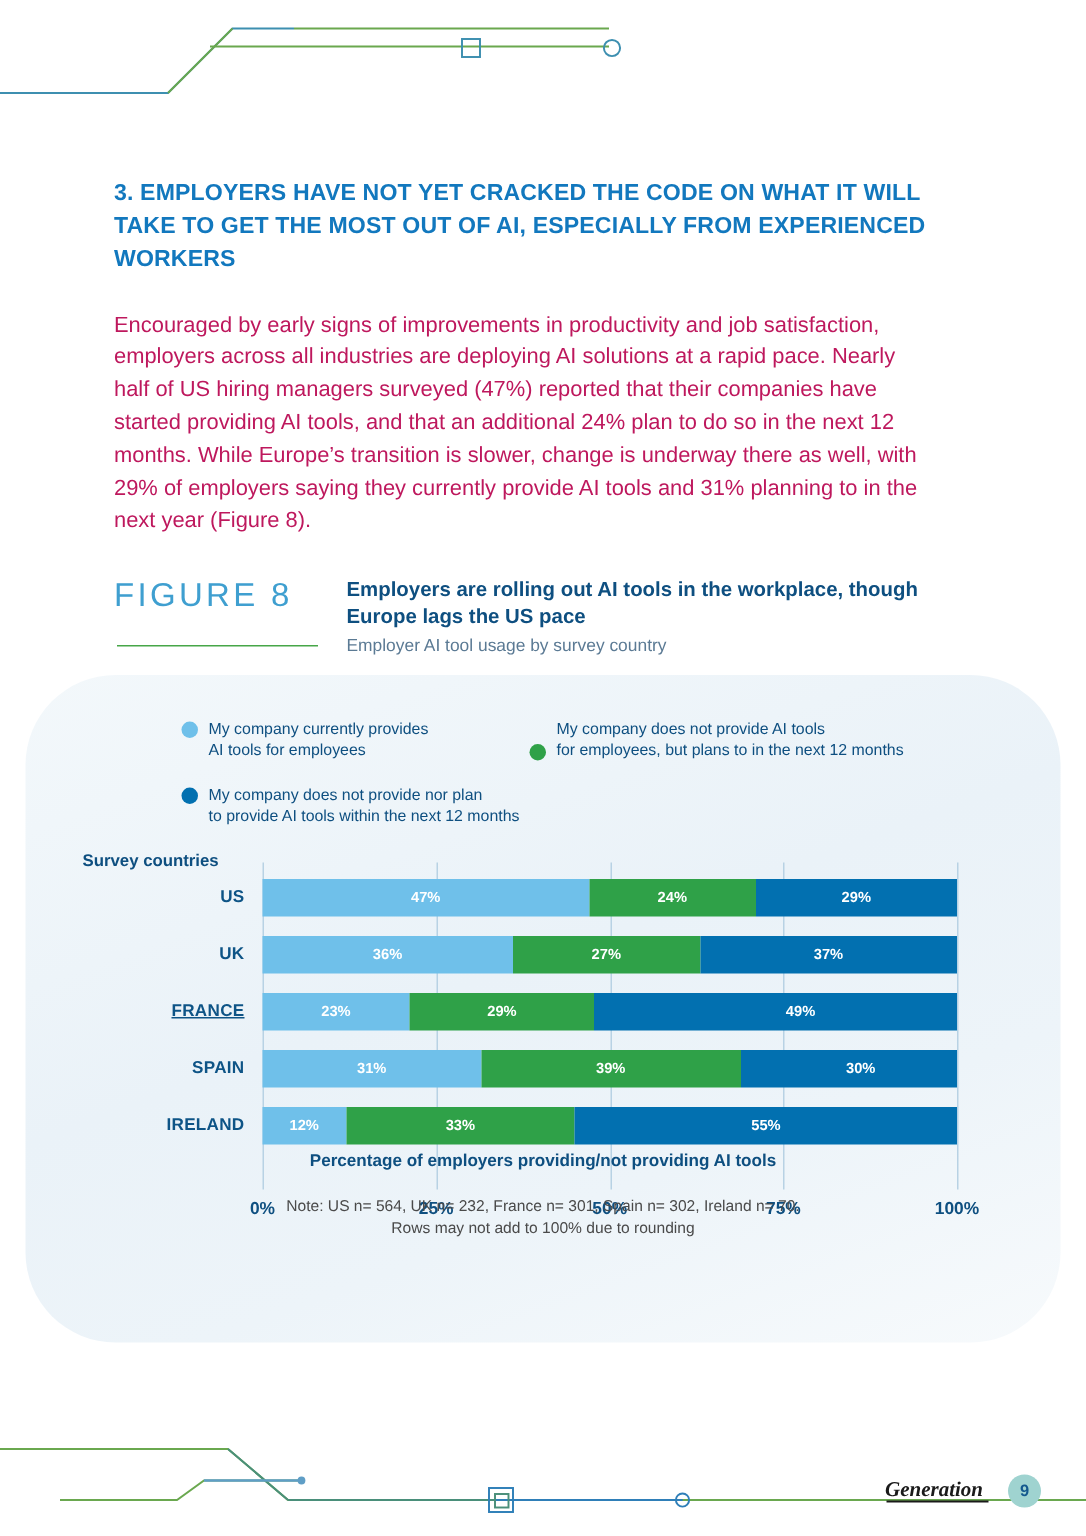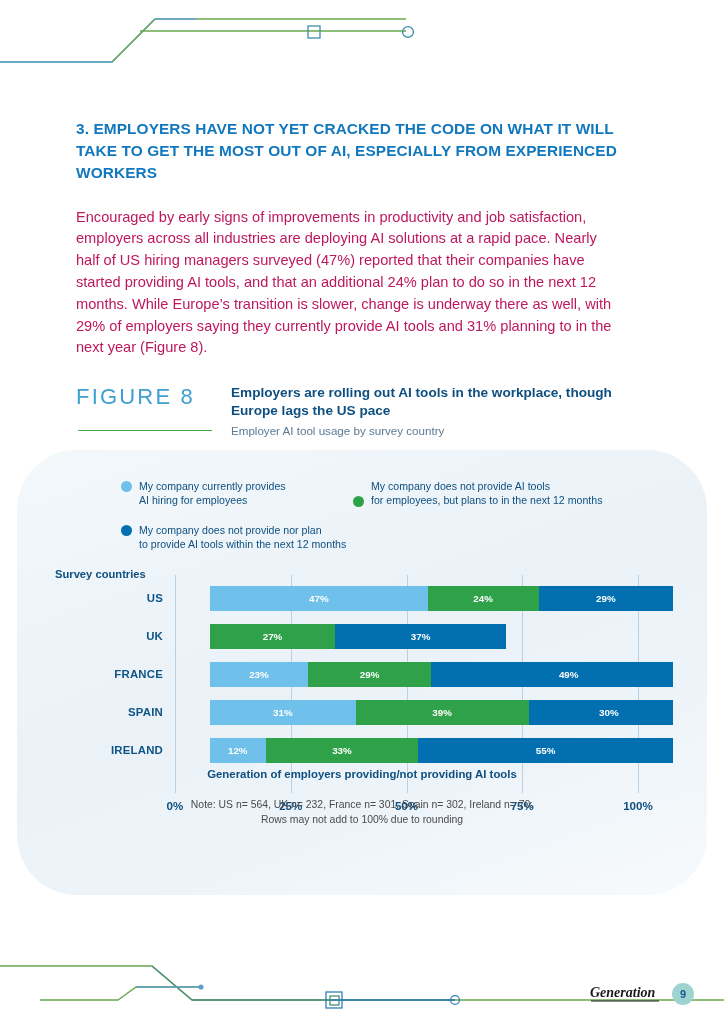--- a/index.html
+++ b/index.html
@@ -69,21 +69,21 @@
   .lg-c{left:0;top:44px;}
 
   
   .plot-head{
     position:absolute;left:38px;top:118px;
     color:#0e4f80;font-size:11.2px;font-weight:bold;
   }
   .plot{position:absolute;left:158px;top:125px;width:463px;height:218px;}
   .gridline{position:absolute;top:0;width:1px;height:218px;background:#b8d2e4;}
   .rows{position:absolute;left:0;top:0;width:463px;height:218px;}
-  .row{position:absolute;left:0;width:463px;height:25px;display:flex;margin-left:35px;}
+  .row{position:absolute;left:0;width:463px;height:25px;display:flex;}
   .seg{
     height:25px;display:flex;align-items:center;justify-content:center;
     color:#ffffff;font-size:9.8px;font-weight:bold;
   }
   .seg-a{background:#6fc0ea;}
   .seg-b{background:#2fa148;}
   .seg-c{background:#0270b0;}
   .cat-label{
     position:absolute;right:475px;width:120px;text-align:right;
     color:#0e5486;font-size:11.4px;font-weight:bold;letter-spacing:.2px;
@@ -134,21 +134,21 @@
   <div class="figure-sub">Employer AI tool usage by survey country</div>
 </div>
 
 <div class="chart-panel">
 
   <div class="legend">
     <div class="legend-row">
       <div class="legend-item lg-a">
         <span class="legend-dot" style="background:#6fc0ea"></span>
         <span class="legend-text">My company currently provides
-AI hiring for employees</span>
+AI tools for employees</span>
       </div>
       <div class="legend-item lg-b">
         <span class="legend-dot" style="background:#2fa148"></span>
         <span class="legend-text">My company does not provide AI tools
 for employees, but plans to in the next 12 months</span>
       </div>
       <div class="legend-item lg-c">
         <span class="legend-dot" style="background:#0270b0"></span>
         <span class="legend-text">My company does not provide nor plan
 to provide AI tools within the next 12 months</span>
@@ -168,24 +168,25 @@
       </div>
     <div class="rows" id="rows">
         <div class="cat-label" style="top: 11px;">US</div>
         <div class="row" style="top: 11px;">
           <div class="seg seg-a" style="width: 217.61px;">47%</div>
           <div class="seg seg-b" style="width: 111.12px;">24%</div>
           <div class="seg seg-c" style="width: 134.27px;">29%</div>
         </div>
         <div class="cat-label" style="top: 49px;">UK</div>
         <div class="row" style="top: 49px;">
+          <div class="seg seg-a" style="width: 166.68px;">36%</div>
           <div class="seg seg-b" style="width: 125.01px;">27%</div>
           <div class="seg seg-c" style="width: 171.31px;">37%</div>
         </div>
-        <div class="cat-label" style="top: 87px;">FRANCE</div>
+        <div class="cat-label" style="top: 87px; text-decoration: underline;">FRANCE</div>
         <div class="row" style="top: 87px;">
           <div class="seg seg-a" style="width: 106.49px;">23%</div>
           <div class="seg seg-b" style="width: 134.27px;">29%</div>
           <div class="seg seg-c" style="width: 226.87px; padding-left: 33px;">49%</div>
         </div>
         <div class="cat-label" style="top: 125px;">SPAIN</div>
         <div class="row" style="top: 125px;">
           <div class="seg seg-a" style="width: 152px;">31%</div>
           <div class="seg seg-b" style="width: 180.57px;">39%</div>
           <div class="seg seg-c" style="width: 134px; padding-left: 16px;">30%</div>
@@ -199,21 +200,21 @@
       </div>
     <div id="ticks">
         <div class="tick" style="left: 0px;">0%</div>
         <div class="tick" style="left: 115.75px;">25%</div>
         <div class="tick" style="left: 231.5px;">50%</div>
         <div class="tick" style="left: 347.25px;">75%</div>
         <div class="tick" style="left: 463px;">100%</div>
       </div>
   </div>
 
-  <div class="axis-title">Generation of employers providing/not providing AI tools</div>
+  <div class="axis-title">Percentage of employers providing/not providing AI tools</div>
   <div class="note">Note: US n= 564, UK n= 232, France n= 301, Spain n= 302, Ireland n= 70.
 Rows may not add to 100% due to rounding</div>
 </div>
 
 <svg class="deco-bottom" viewBox="0 0 724 90">
   <path d="M0 32 H152 L192 66 H724" fill="none" stroke="#6aa84f" stroke-width="1.3"></path>
   <path d="M152 32 L192 66" fill="none" stroke="#4a8f7a" stroke-width="1.3"></path>
   <path d="M40 66 H118 L136 53 H200" fill="none" stroke="#6aa84f" stroke-width="1.3"></path>
   <path d="M136 53 H200" fill="none" stroke="#5f9ec6" stroke-width="1.6"></path>
   <circle cx="201" cy="53" r="2.6" fill="#5f9ec6"></circle>

